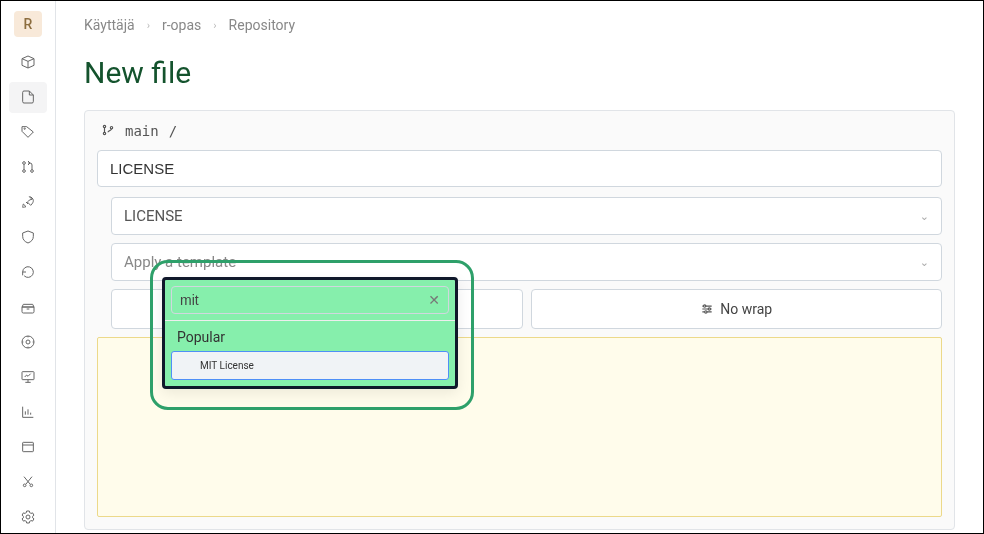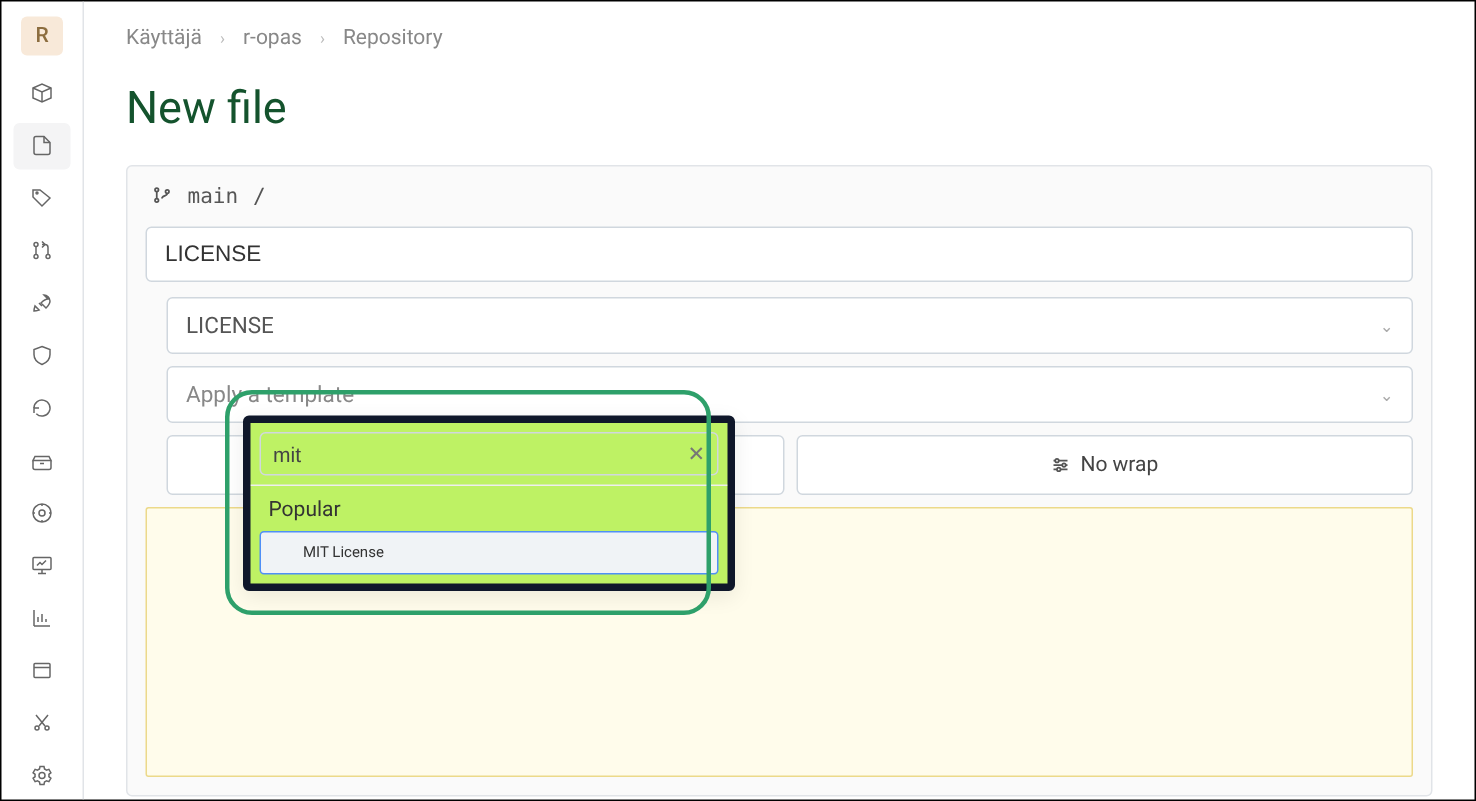--- a/index.html
+++ b/index.html
@@ -145,23 +145,23 @@
       height: 150px;
       border: 3px solid #2ea06a;
       border-radius: 18px;
       pointer-events: none;
       z-index: 20;
     }
     .dropdown {
       position: absolute;
       left: 106px;
       top: 276px;
-      width: 328px;
-      background: #bef264;
-      border: 5px solid #0f172a;
+      width: 296px;
+      background: #86efac;
+      border: 3px solid #0f172a;
       border-radius: 4px;
       box-shadow: 0 4px 14px rgba(0,0,0,0.08);
       z-index: 10;
       overflow: hidden;
     }
     .dropdown .search-wrap {
       padding: 6px;
       border-bottom: 1px solid #eee;
     }
     .dropdown .search-inner {

